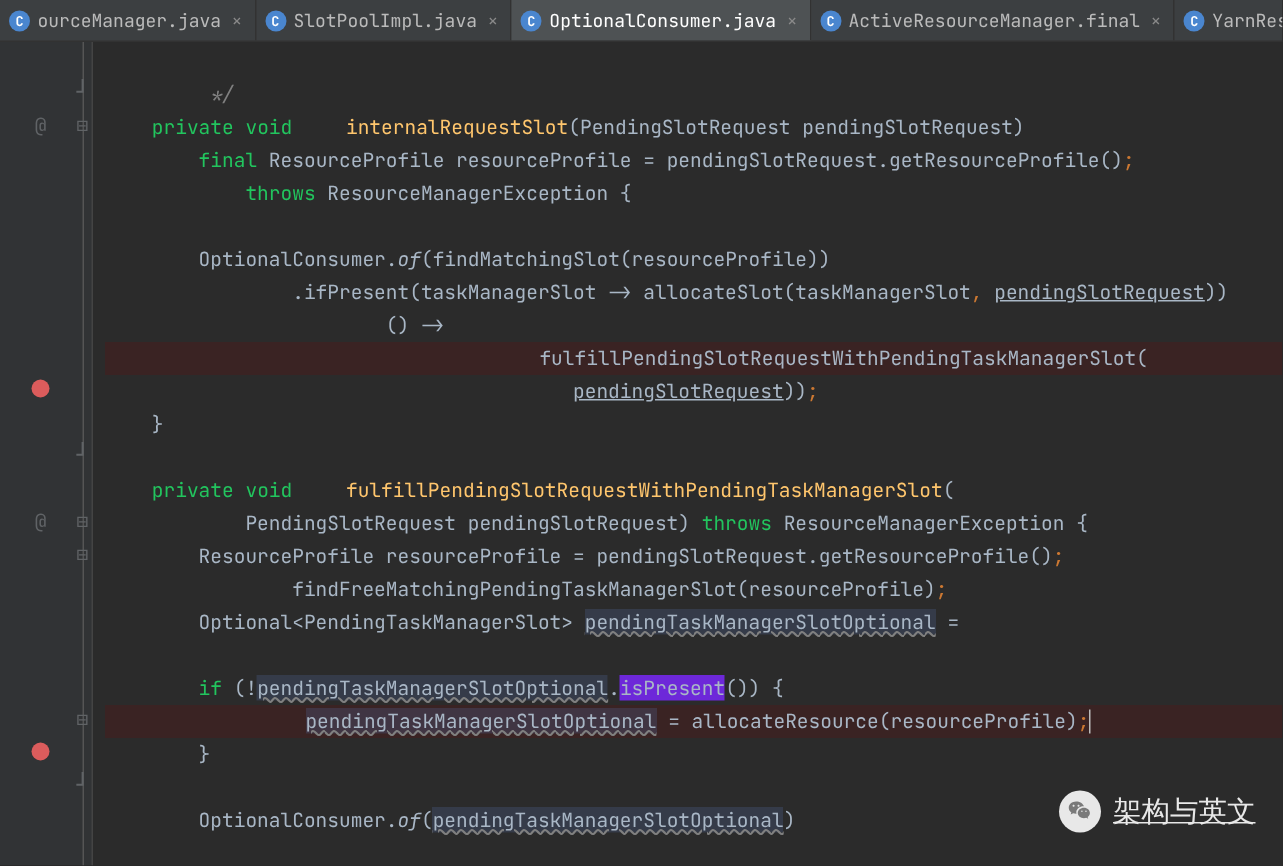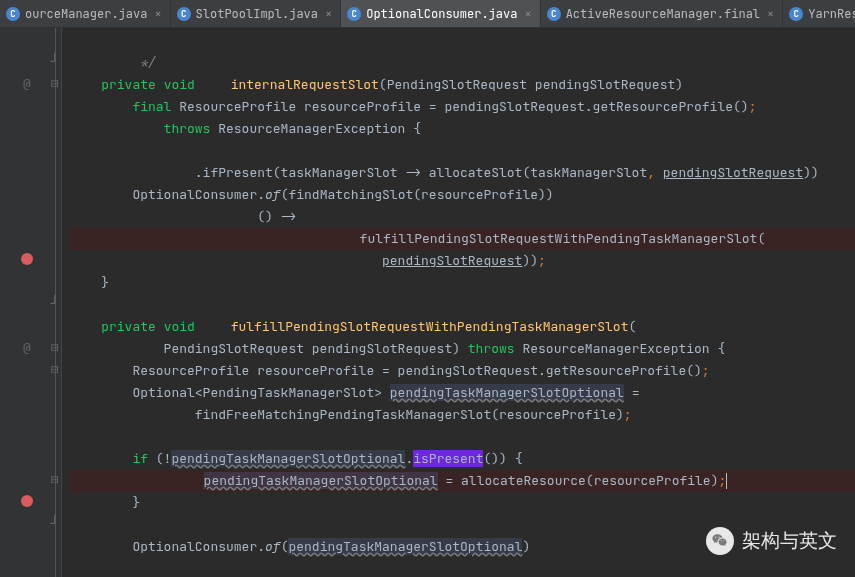--- a/index.html
+++ b/index.html
@@ -94,20 +94,21 @@
   .param { color: #a9b7c6; text-decoration: underline; text-decoration-color: #a9b7c6; }
   .warn { color: #a9b7c6; background: rgba(82,109,165,0.25); text-decoration: underline wavy #808080; }
   .ital { font-style: italic; }
   .op { color: #cc7832; }
   .overlay {
     position: absolute;
     right: 18px; bottom: 22px;
     display: flex; align-items: center; gap: 8px;
     color: #e8e8e8; font-size: 19px;
     font-family: sans-serif;
+    text-decoration: underline;
   }
   .wechat {
     width: 28px; height: 28px; border-radius: 50%;
     background: #e8e8e8;
     display: flex; align-items: center; justify-content: center;
   }
   .caret {
     display: inline-block;
     width: 1px; height: 16px;
     background: #bbb;
@@ -165,32 +166,32 @@
     <div class="fold-handle" style="top:484px">┘</div>
   </div>
 
   <div class="code">
     <div class="line"></div>
     <div class="line"><span class="com">         */</span></div>
     <div class="line">    <span class="kw">private</span> <span class="kw">void</span> <span class="def">internalRequestSlot</span><span>(PendingSlotRequest pendingSlotRequest)</span></div>
     <div class="line">        <span class="kw">final</span><span> ResourceProfile resourceProfile = pendingSlotRequest.getResourceProfile()</span><span class="op">;</span></div>
     <div class="line">            <span class="kw">throws</span><span> ResourceManagerException {</span></div>
     <div class="line"></div>
+    <div class="line"><span>        OptionalConsumer.</span><span class="ital">of</span><span>(findMatchingSlot(resourceProfile))</span></div>
     <div class="line"><span>                .ifPresent(taskManagerSlot -&gt; allocateSlot(taskManagerSlot</span><span class="op">, </span><span class="param">pendingSlotRequest</span><span>))</span></div>
-    <div class="line"><span>        OptionalConsumer.</span><span class="ital">of</span><span>(findMatchingSlot(resourceProfile))</span></div>
     <div class="line"><span>                        () -&gt;</span></div>
     <div class="line hl"><span>                                fulfillPendingSlotRequestWithPendingTaskManagerSlot(</span></div>
     <div class="line"><span>                                        </span><span class="param">pendingSlotRequest</span><span>))</span><span class="op">;</span></div>
     <div class="line"><span>    }</span></div>
     <div class="line"></div>
     <div class="line">    <span class="kw">private</span> <span class="kw">void</span> <span class="def">fulfillPendingSlotRequestWithPendingTaskManagerSlot</span><span>(</span></div>
     <div class="line"><span>            PendingSlotRequest pendingSlotRequest) </span><span class="kw">throws</span><span> ResourceManagerException {</span></div>
     <div class="line"><span>        ResourceProfile resourceProfile = pendingSlotRequest.getResourceProfile()</span><span class="op">;</span></div>
+    <div class="line"><span>                findFreeMatchingPendingTaskManagerSlot(resourceProfile)</span><span class="op">;</span></div>
     <div class="line"><span>        Optional&lt;PendingTaskManagerSlot&gt; </span><span class="warn">pendingTaskManagerSlotOptional</span><span> =</span></div>
-    <div class="line"><span>                findFreeMatchingPendingTaskManagerSlot(resourceProfile)</span><span class="op">;</span></div>
     <div class="line"></div>
     <div class="line"><span>        </span><span class="kw">if</span><span> (!</span><span class="warn">pendingTaskManagerSlotOptional</span><span>.</span><span style="background:#6d28d9">isPresent</span><span>()) {</span></div>
     <div class="line hl"><span>            </span><span class="warn">pendingTaskManagerSlotOptional</span><span> = allocateResource(resourceProfile)</span><span class="op">;</span><span class="caret"></span></div>
     <div class="line"><span>        }</span></div>
     <div class="line"></div>
     <div class="line"><span>        OptionalConsumer.</span><span class="ital">of</span><span>(</span><span class="warn">pendingTaskManagerSlotOptional</span><span>)</span></div>
 
   </div>
 </div>
 

